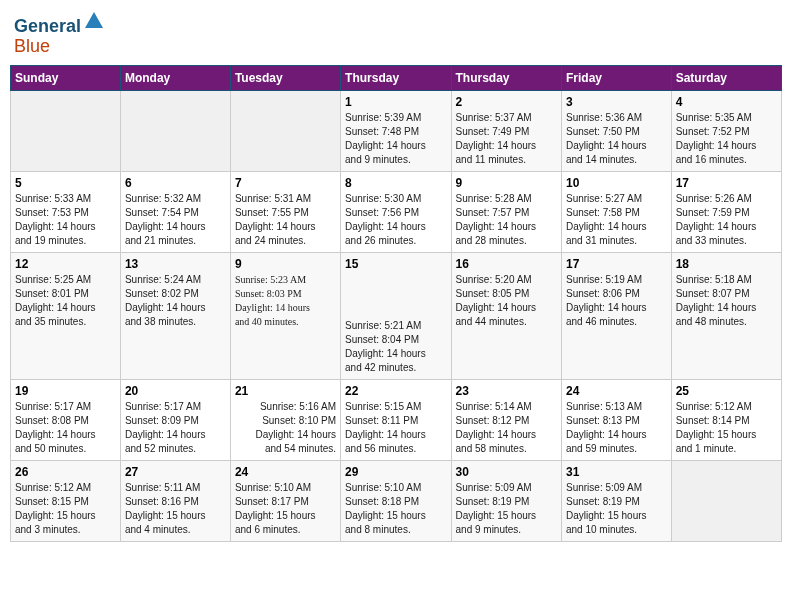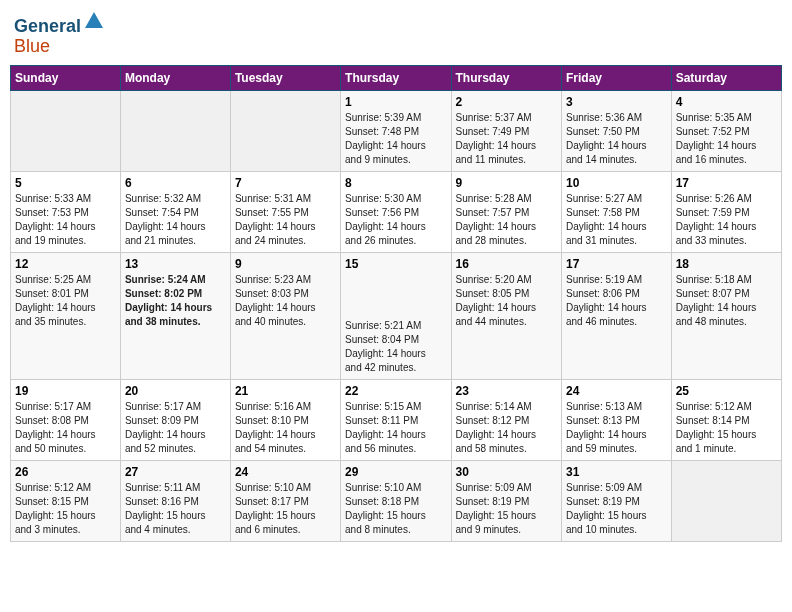--- a/index.html
+++ b/index.html
@@ -206,28 +206,28 @@
       <tr>
         <td>
           <span class="day-num">12</span>
           <div class="day-info" style="white-space: pre-line;">Sunrise: 5:25 AM
 Sunset: 8:01 PM
 Daylight: 14 hours
 and 35 minutes.</div>
         </td>
         <td>
           <span class="day-num">13</span>
-          <div class="day-info" style="white-space: pre-line; font-weight: bold;">Sunrise: 5:24 AM
+          <div class="day-info" style="white-space: pre-line;">Sunrise: 5:24 AM
 Sunset: 8:02 PM
 Daylight: 14 hours
 and 38 minutes.</div>
         </td>
         <td>
           <span class="day-num">9</span>
-          <div class="day-info" style="white-space: pre-line;">Sunrise: 5:23 AM
+          <div class="day-info" style="white-space: pre-line; font-family: Liberation Serif, serif;">Sunrise: 5:23 AM
 Sunset: 8:03 PM
 Daylight: 14 hours
 and 40 minutes.</div>
         </td>
         <td>
           <span class="day-num">15</span>
           <div class="day-info" style="white-space: pre-line; margin-top: 48px;">Sunrise: 5:21 AM
 Sunset: 8:04 PM
 Daylight: 14 hours
 and 42 minutes.</div>
@@ -264,21 +264,21 @@
         </td>
         <td>
           <span class="day-num">20</span>
           <div class="day-info" style="white-space: pre-line;">Sunrise: 5:17 AM
 Sunset: 8:09 PM
 Daylight: 14 hours
 and 52 minutes.</div>
         </td>
         <td>
           <span class="day-num">21</span>
-          <div class="day-info" style="white-space: pre-line;">Sunrise: 5:16 AM
+          <div class="day-info" style="white-space: pre-line; text-align: right;">Sunrise: 5:16 AM
 Sunset: 8:10 PM
 Daylight: 14 hours
 and 54 minutes.</div>
         </td>
         <td>
           <span class="day-num">22</span>
           <div class="day-info" style="white-space: pre-line;">Sunrise: 5:15 AM
 Sunset: 8:11 PM
 Daylight: 14 hours
 and 56 minutes.</div>

